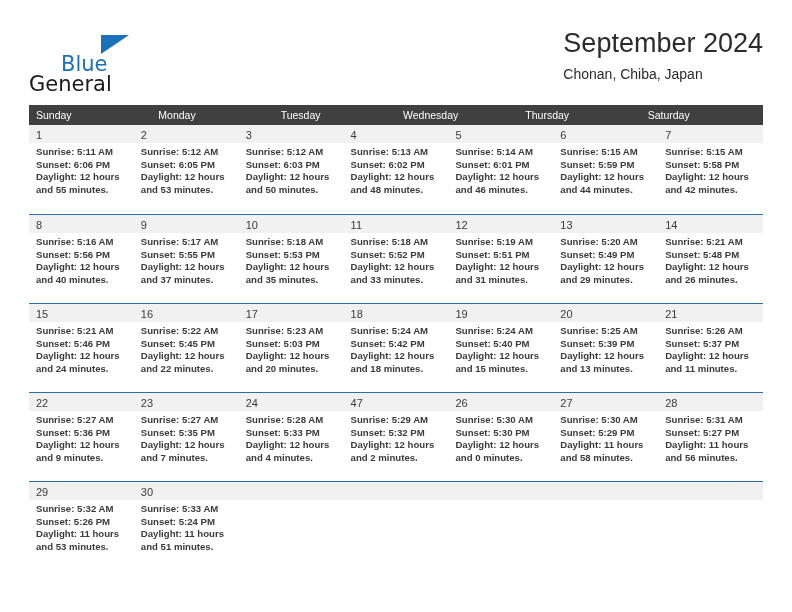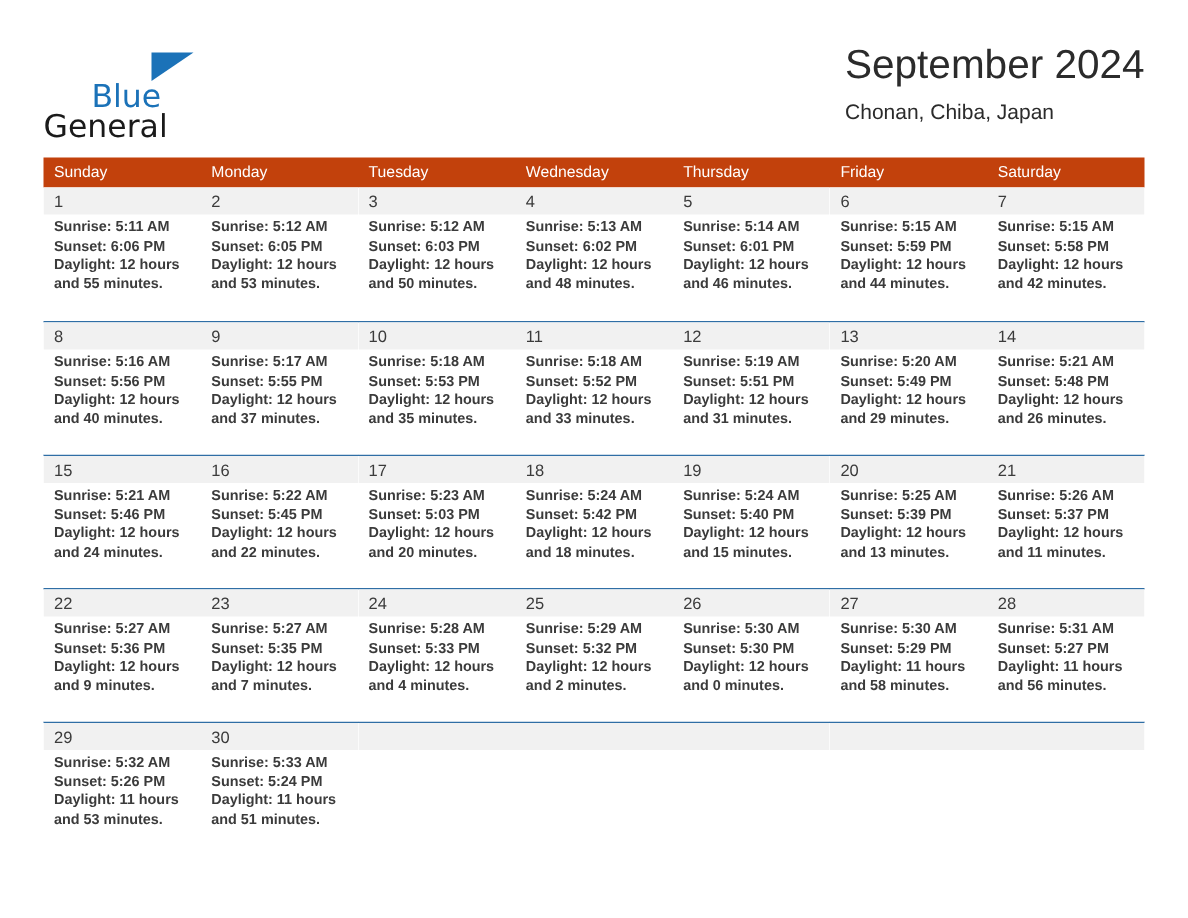--- a/index.html
+++ b/index.html
@@ -88,21 +88,21 @@
 
   
   .calendar {
     position: absolute;
     left: 29px;
     top: 105px;
     width: 734px;
   }
   .dow-row {
     display: flex;
-    background: #c2410c;
+    background: #404040;
     height: 20px;
   }
   .dow {
     flex: 1 1 0;
     color: #ffffff;
     font-size: 10.5px;
     line-height: 20px;
     padding-left: 7px;
     box-sizing: border-box;
     white-space: nowrap;
@@ -167,21 +167,20 @@
   </div>
 
   <div class="calendar">
 
     <div class="dow-row">
       <div class="dow">Sunday</div>
       <div class="dow">Monday</div>
       <div class="dow">Tuesday</div>
       <div class="dow">Wednesday</div>
       <div class="dow">Thursday</div>
-      <div class="dow">Friday</div>
       <div class="dow">Saturday</div>
     </div>
 
     <div id="weeks-host">
         <div class="week">
           <div class="day">
             <div class="day-num-band"><span class="day-num">1</span></div>
             <div class="day-body">
               <div class="day-line">Sunrise: 5:11 AM</div>
               <div class="day-line">Sunset: 6:06 PM</div>
@@ -396,21 +395,21 @@
           <div class="day">
             <div class="day-num-band"><span class="day-num">24</span></div>
             <div class="day-body">
               <div class="day-line">Sunrise: 5:28 AM</div>
               <div class="day-line">Sunset: 5:33 PM</div>
               <div class="day-line">Daylight: 12 hours</div>
               <div class="day-line">and 4 minutes.</div>
             </div>
           </div>
           <div class="day">
-            <div class="day-num-band"><span class="day-num">25</span></div>
+            <div class="day-num-band"><span class="day-num">47</span></div>
             <div class="day-body">
               <div class="day-line">Sunrise: 5:29 AM</div>
               <div class="day-line">Sunset: 5:32 PM</div>
               <div class="day-line">Daylight: 12 hours</div>
               <div class="day-line">and 2 minutes.</div>
             </div>
           </div>
           <div class="day">
             <div class="day-num-band"><span class="day-num">26</span></div>
             <div class="day-body">

